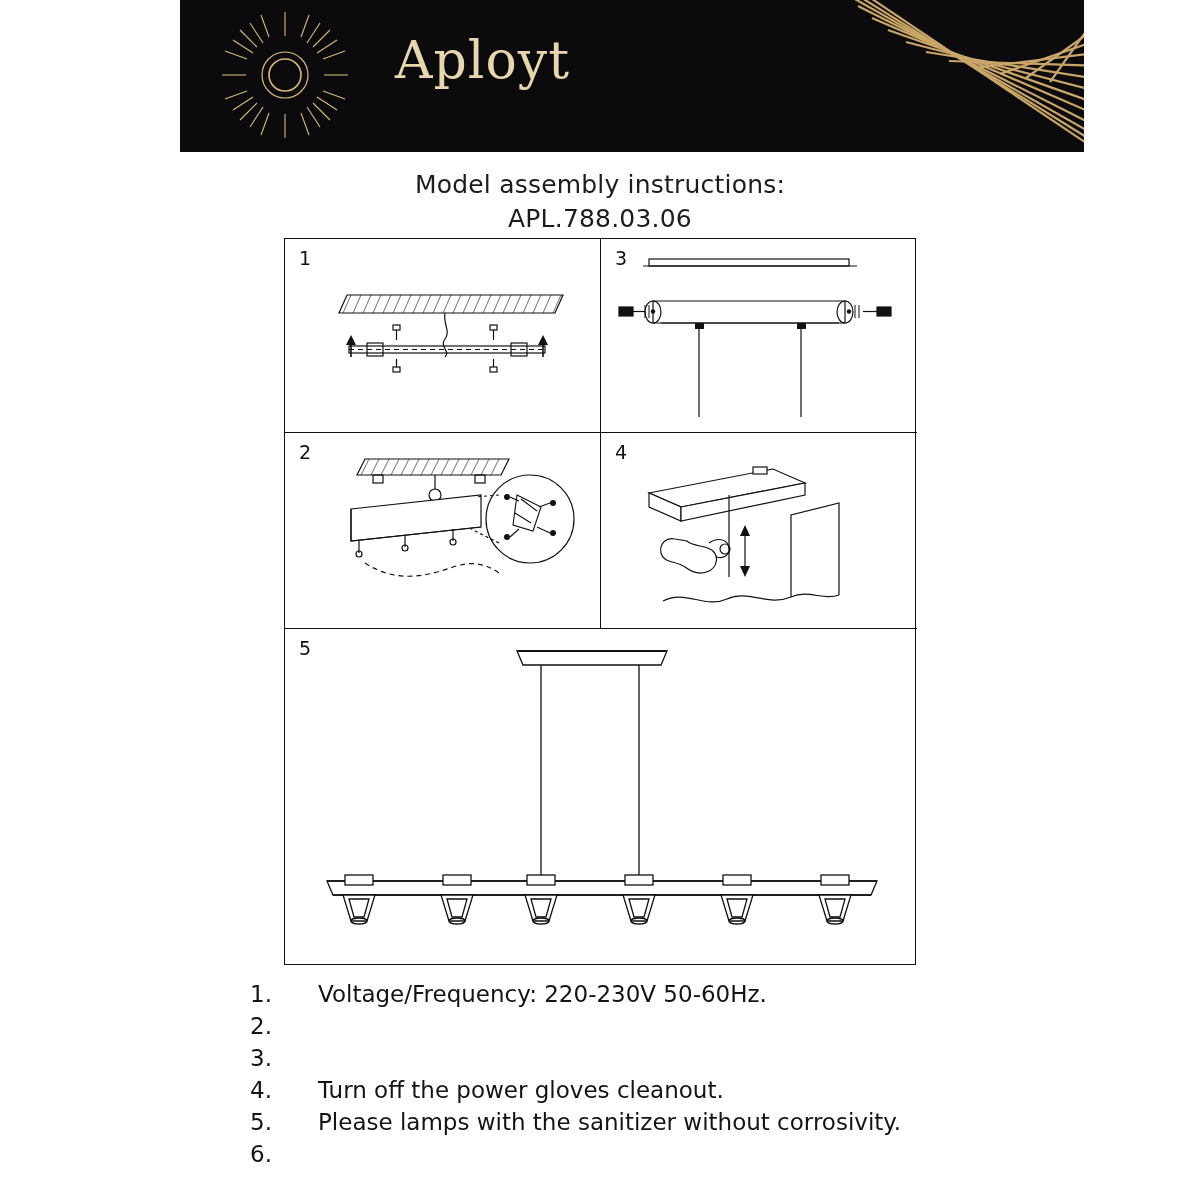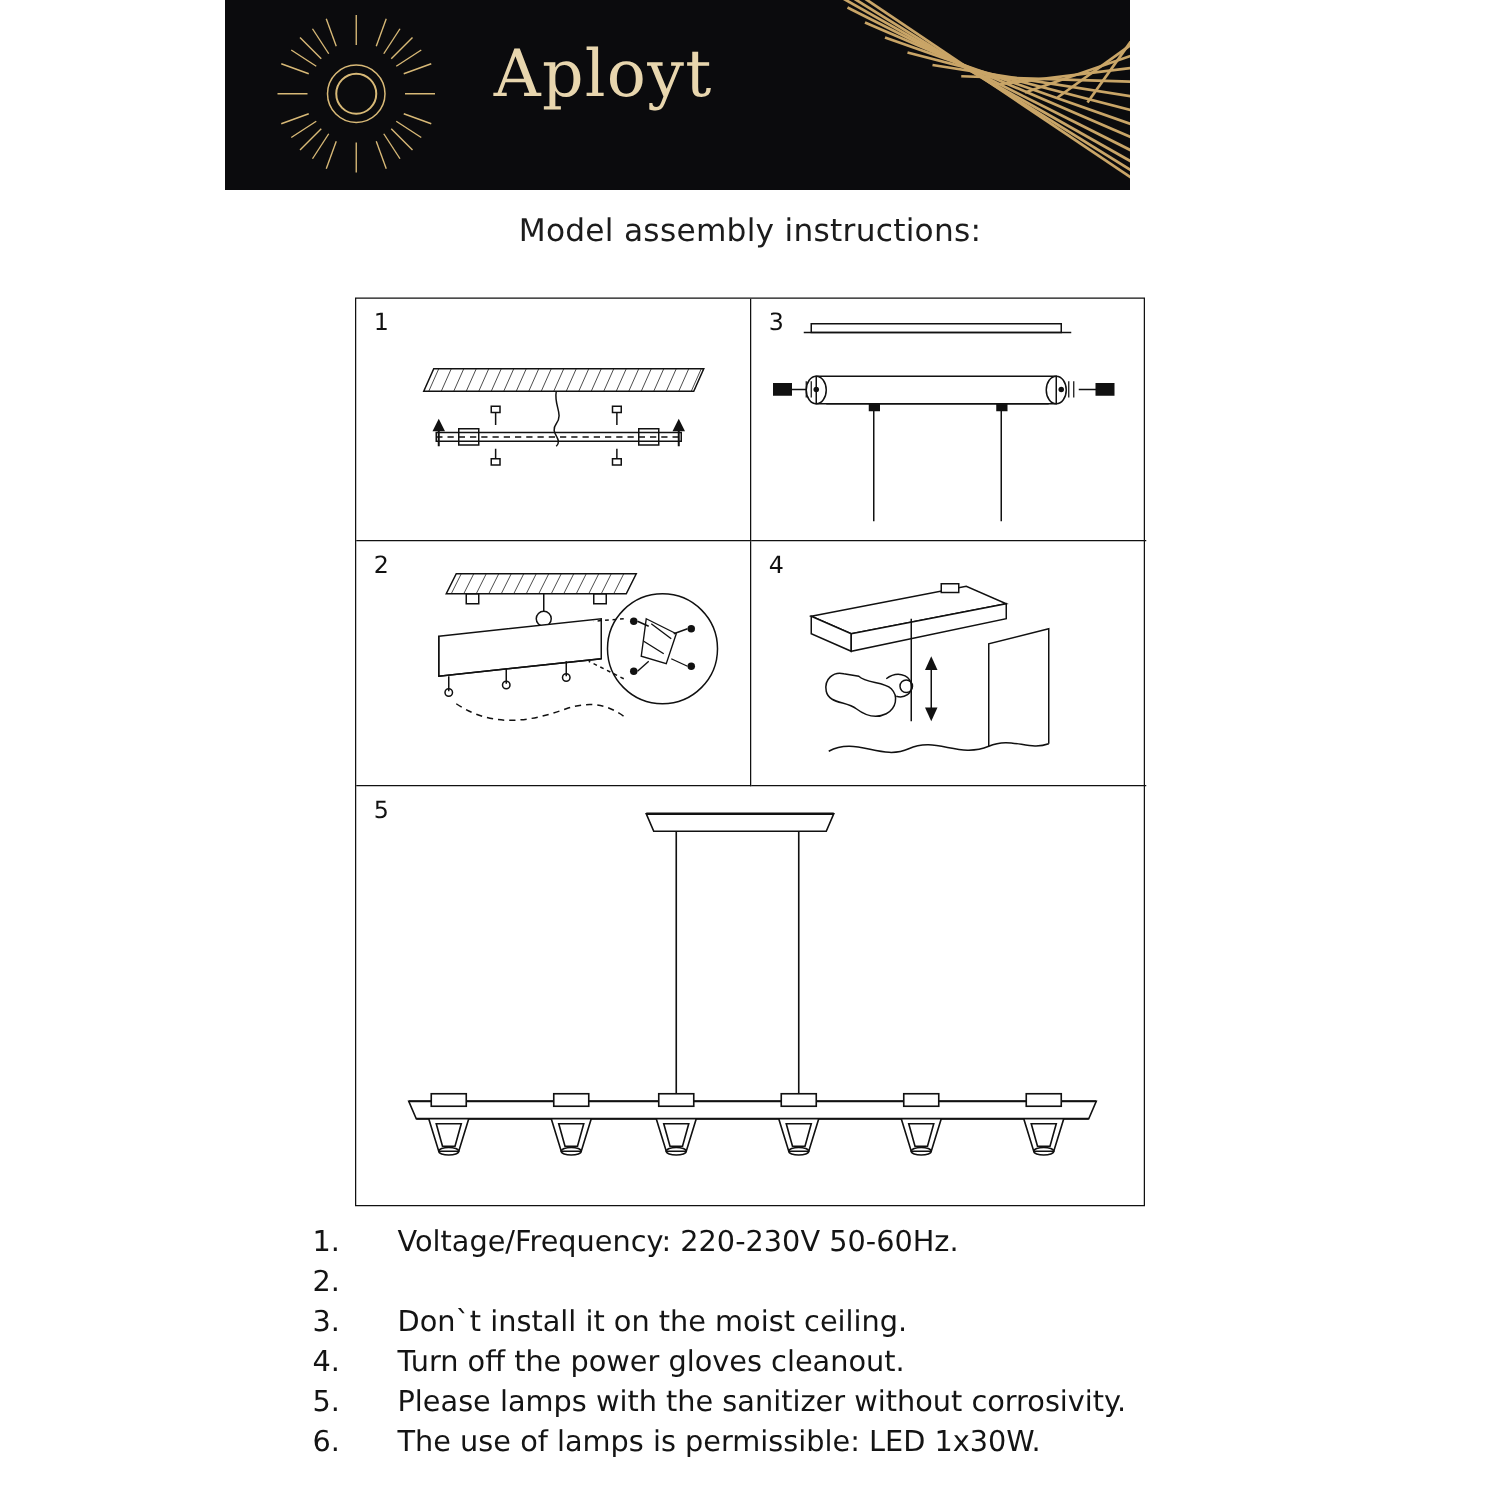--- a/index.html
+++ b/index.html
@@ -14,21 +14,21 @@
     color: #1a1a1a;
     position: relative;
     overflow: hidden;
   }
 
   
   .banner {
     position: absolute;
     left: 180px;
     top: 0;
-    width: 724px;
+    width: 904px;
     height: 152px;
     background: #0b0b0d;
     overflow: hidden;
   }
   .banner-sun {
     position: absolute;
     left: 40px;
     top: 10px;
     width: 130px;
     height: 130px;
@@ -170,20 +170,21 @@
       <path d="M330 92 L200 108"></path>
       <path d="M330 78 L226 114"></path>
       <path d="M330 62 L252 118"></path>
       <path d="M330 46 L276 122"></path>
     </g>
   </svg>
 </div>
 
 <div class="title-block">
   <div class="title-line">Model assembly instructions:</div>
+  <div class="title-line">APL.788.03.06</div>
 </div>
 
 <div class="grid">
 
   <div class="cell c1">
     <span class="num">1</span>
     <svg width="316" height="194" viewBox="0 0 316 194">
       <g stroke="#111" fill="none" stroke-width="1.2">
 
         <path d="M62 56 L278 56 L270 74 L54 74 Z" fill="#fff"></path>
@@ -418,27 +419,25 @@
 <div class="notes">
   <div class="note">
     <span class="idx">1.</span>
     <span class="txt">Voltage/Frequency: 220-230V 50-60Hz.</span>
   </div>
   <div class="note">
     <span class="idx">2.</span>
   </div>
   <div class="note">
     <span class="idx">3.</span>
-    <span class="txt">Don`t install it on the moist ceiling.</span>
   </div>
   <div class="note">
     <span class="idx">4.</span>
     <span class="txt">Turn off the power gloves cleanout.</span>
   </div>
   <div class="note">
     <span class="idx">5.</span>
     <span class="txt">Please lamps with the sanitizer without corrosivity.</span>
   </div>
   <div class="note">
     <span class="idx">6.</span>
-    <span class="txt">The use of lamps is permissible: LED 1x30W.</span>
   </div>
 </div>
 
 </body></html>

